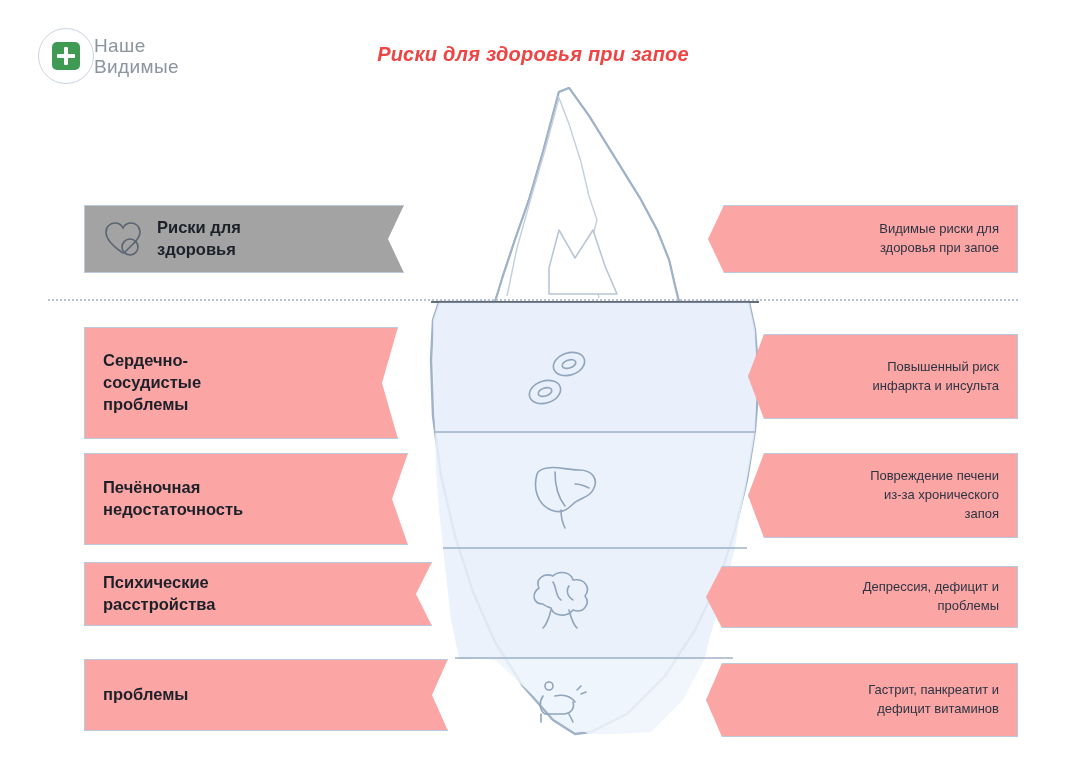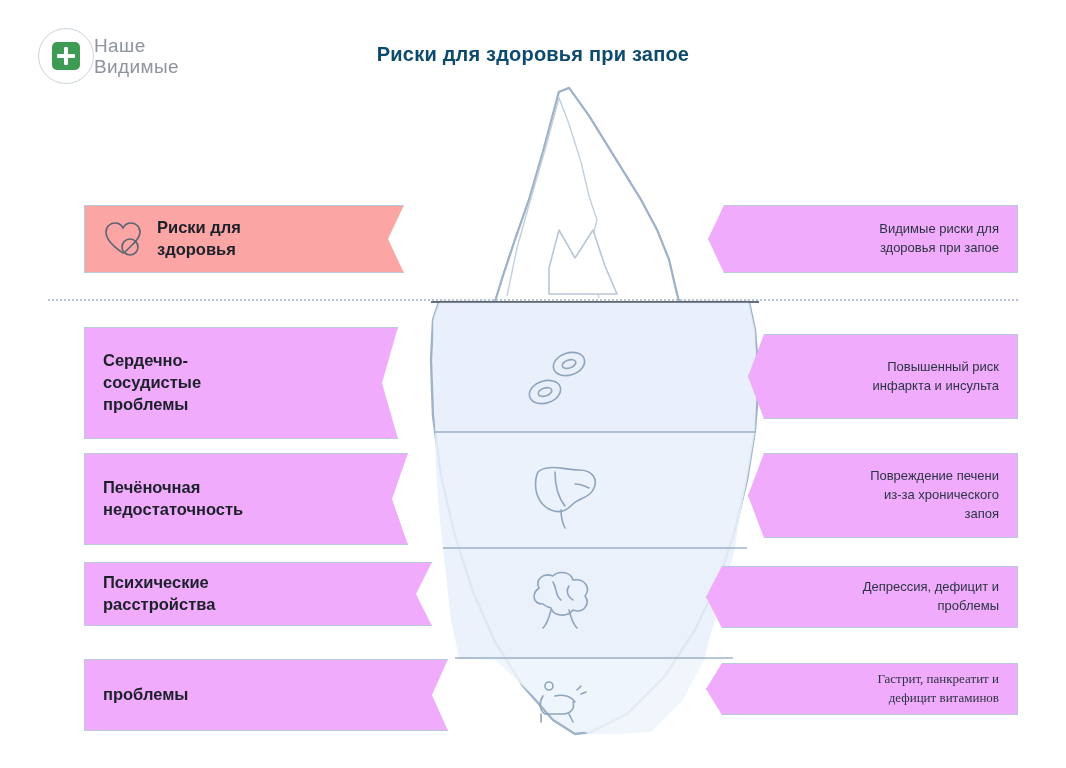--- a/index.html
+++ b/index.html
@@ -73,22 +73,23 @@
 
   
   .page-title {
     position: absolute;
     left: 0;
     right: 0;
     top: 43px;
     text-align: center;
     font-size: 20px;
     font-weight: bold;
-    color: #0c4a6e;
+    color: #ef4444;
     letter-spacing: .2px;
+    font-style: italic;
   }
 
   
   .iceberg {
     position: absolute;
     left: 383px;
     top: 80px;
     width: 400px;
     height: 660px;
   }
@@ -98,40 +99,40 @@
     position: absolute;
     left: 48px;
     right: 48px;
     top: 299px;
     border-top: 2px dotted #b9c3cf;
   }
 
   
   .banner {
     position: absolute;
-    background: #f0abfc;
+    background: #fca5a5;
     border: 1px solid #b9c9de;
     box-sizing: border-box;
     display: flex;
     align-items: center;
   }
   .banner.left {
     
     clip-path: polygon(0 0, 100% 0, calc(100% - 16px) 50%, 100% 100%, 0 100%);
     padding-left: 18px;
     padding-right: 34px;
   }
   .banner.right {
     clip-path: polygon(16px 0, 100% 0, 100% 100%, 16px 100%, 0 50%);
     padding-left: 34px;
     padding-right: 18px;
     justify-content: flex-end;
   }
   .banner.left.headline {
-    background: #fca5a5;
+    background: #a3a3a3;
   }
   .left-label {
     font-size: 16.5px;
     font-weight: bold;
     color: #1c2029;
     line-height: 1.32;
   }
   .right-label {
     font-size: 13px;
     color: #2b3442;
@@ -160,21 +161,21 @@
   #banner-cardio      { left: 84px;  top: 327px; width: 314px; height: 112px; }
   #banner-cardio-desc { left: 748px; top: 334px; width: 270px; height: 85px; }
 
   #banner-liver       { left: 84px;  top: 453px; width: 324px; height: 92px; }
   #banner-liver-desc  { left: 748px; top: 453px; width: 270px; height: 85px; }
 
   #banner-mental      { left: 84px;  top: 562px; width: 348px; height: 64px; }
   #banner-mental-desc { left: 706px; top: 566px; width: 312px; height: 62px; }
 
   #banner-digest      { left: 84px;  top: 659px; width: 364px; height: 72px; }
-  #banner-digest-desc { left: 706px; top: 663px; width: 312px; height: 52px; font-family: Liberation Serif, serif; }
+  #banner-digest-desc { left: 706px; top: 663px; width: 312px; height: 74px; }
 
   .icon-stroke {
     fill: none;
     stroke: #8fa4bd;
     stroke-width: 1.6;
     stroke-linecap: round;
     stroke-linejoin: round;
   }
 </style>
 </head>

